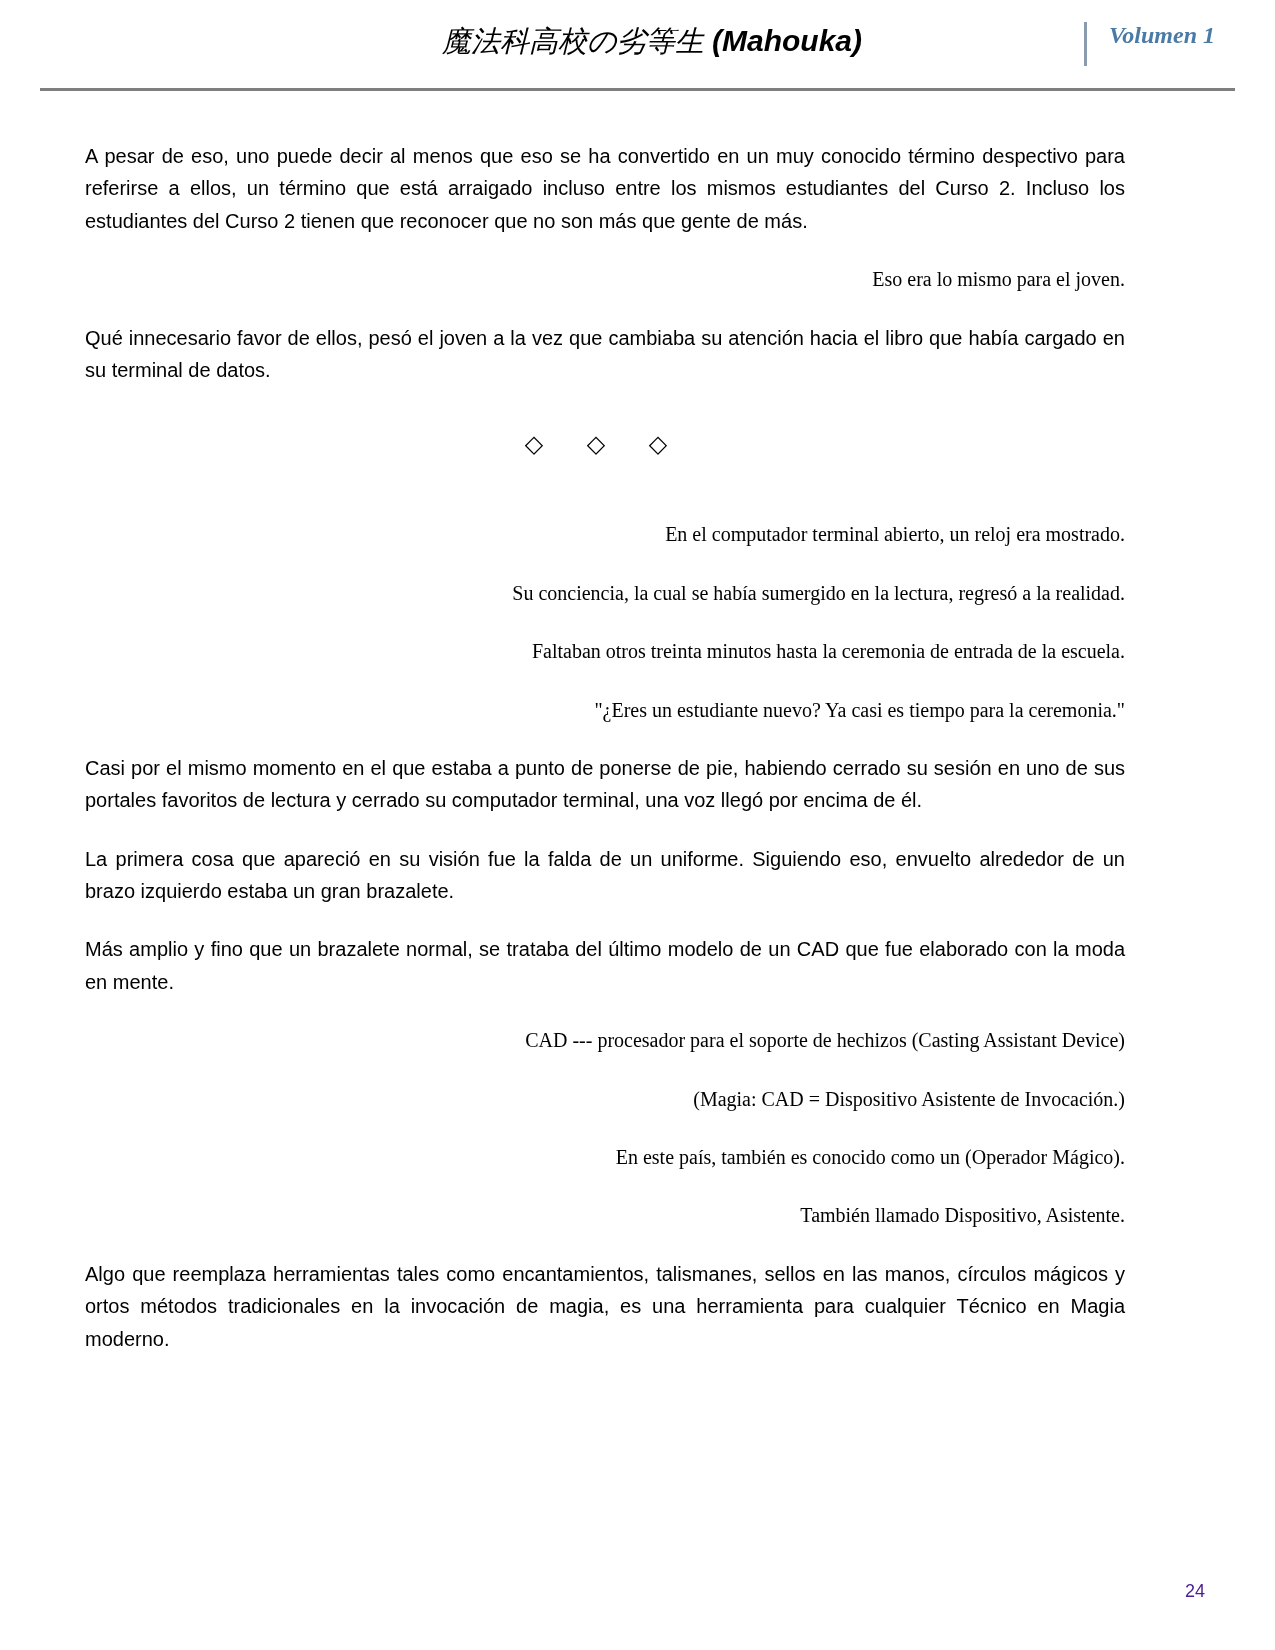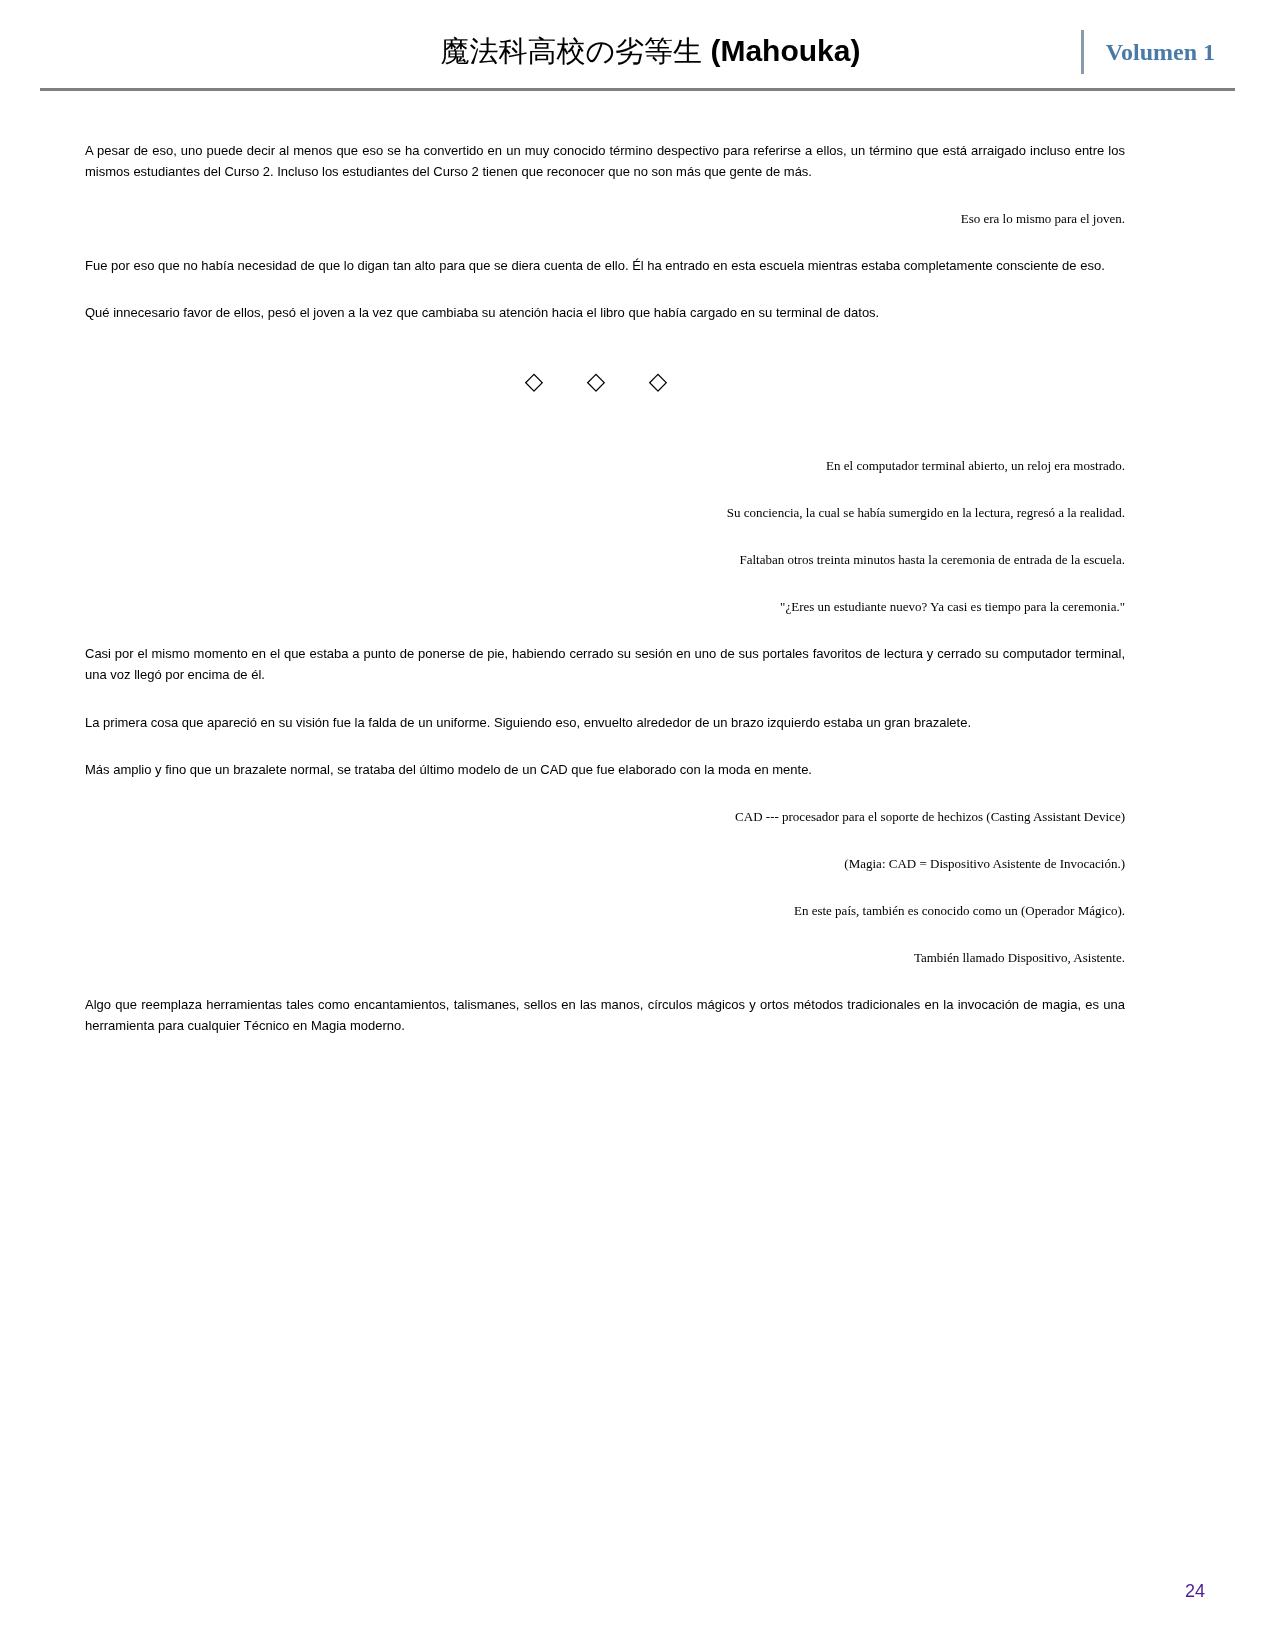--- a/index.html
+++ b/index.html
@@ -21,24 +21,25 @@
   
   .header {
     position: absolute;
     top: 22px;
     left: 40px;
     right: 40px;
     height: 68px;
   }
   .header-inner {
     display: flex;
-    align-items: center;
+    align-items: flex-start;
     justify-content: flex-start;
     height: 60px;
     padding-left: 0;
+    font-style: italic;
   }
   .header-title {
     flex: 1 1 auto;
     text-align: center;
     font-size: 30px;
     font-weight: bold;
     color: #000000;
     letter-spacing: 0px;
     padding-left: 180px;
     white-space: nowrap;
@@ -75,21 +76,21 @@
 
   
   .content {
     position: absolute;
     top: 140px;
     left: 85px;
     width: 1040px;
   }
   p.para {
     margin: 0 0 26px 0;
-    font-size: 13px;
+    font-size: 20px;
     line-height: 1.62;
     text-align: justify;
     color: #000000;
   }
   p.para.nojustify {
     text-align: right;
     font-family: Liberation Serif, serif;
   }
   .tight {
     margin-bottom: 0;
@@ -123,21 +124,20 @@
       <div class="header-divider-vert"></div>
       <div class="header-volume">Volumen 1</div>
     </div>
   </div>
   <div class="header-rule"></div>
 
   <div class="content">
 
     <p class="para">A pesar de eso, uno puede decir al menos que eso se ha convertido en un muy conocido término despectivo para referirse a ellos, un término que está arraigado incluso entre los mismos estudiantes del Curso 2. Incluso los estudiantes del Curso 2 tienen que reconocer que no son más que gente de más.</p>
     <p class="para nojustify">Eso era lo mismo para el joven.</p>
-    <p class="para">Fue por eso que no había necesidad de que lo digan tan alto para que se diera cuenta de ello. Él ha entrado en esta escuela mientras estaba completamente consciente de eso.</p>
     <p class="para">Qué innecesario favor de ellos, pesó el joven a la vez que cambiaba su atención hacia el libro que había cargado en su terminal de datos.</p>
 
     <div class="divider-symbols">◇  ◇  ◇</div>
 
     <p class="para nojustify">En el computador terminal abierto, un reloj era mostrado.</p>
     <p class="para nojustify">Su conciencia, la cual se había sumergido en la lectura, regresó a la realidad.</p>
     <p class="para nojustify">Faltaban otros treinta minutos hasta la ceremonia de entrada de la escuela.</p>
     <p class="para nojustify">"¿Eres un estudiante nuevo? Ya casi es tiempo para la ceremonia."</p>
     <p class="para">Casi por el mismo momento en el que estaba a punto de ponerse de pie, habiendo cerrado su sesión en uno de sus portales favoritos de lectura y cerrado su computador terminal, una voz llegó por encima de él.</p>
     <p class="para">La primera cosa que apareció en su visión fue la falda de un uniforme. Siguiendo eso, envuelto alrededor de un brazo izquierdo estaba un gran brazalete.</p>

